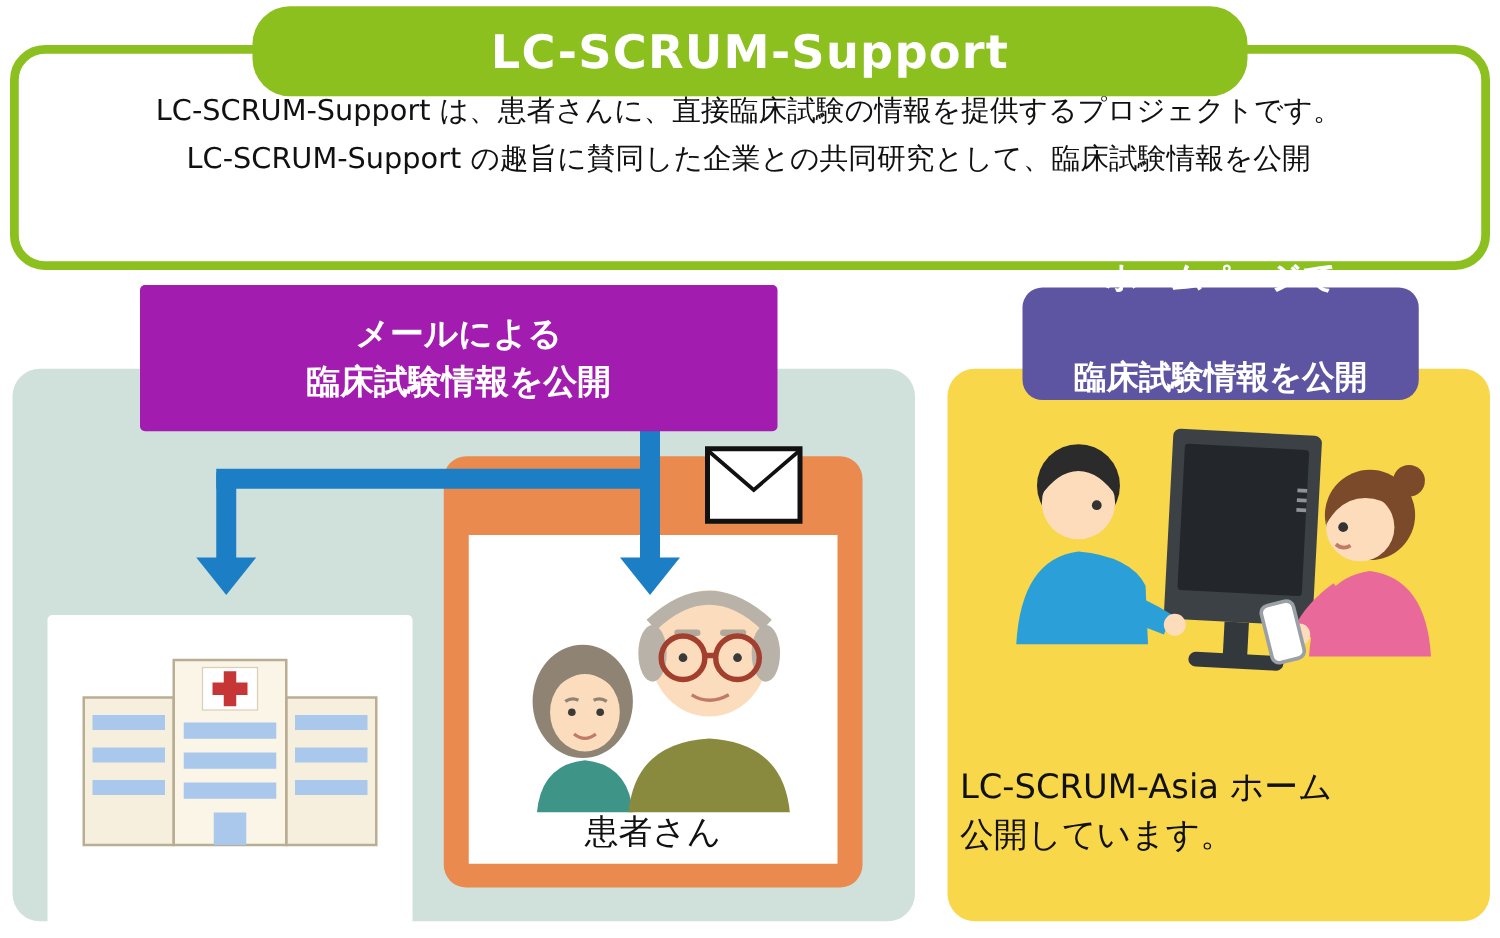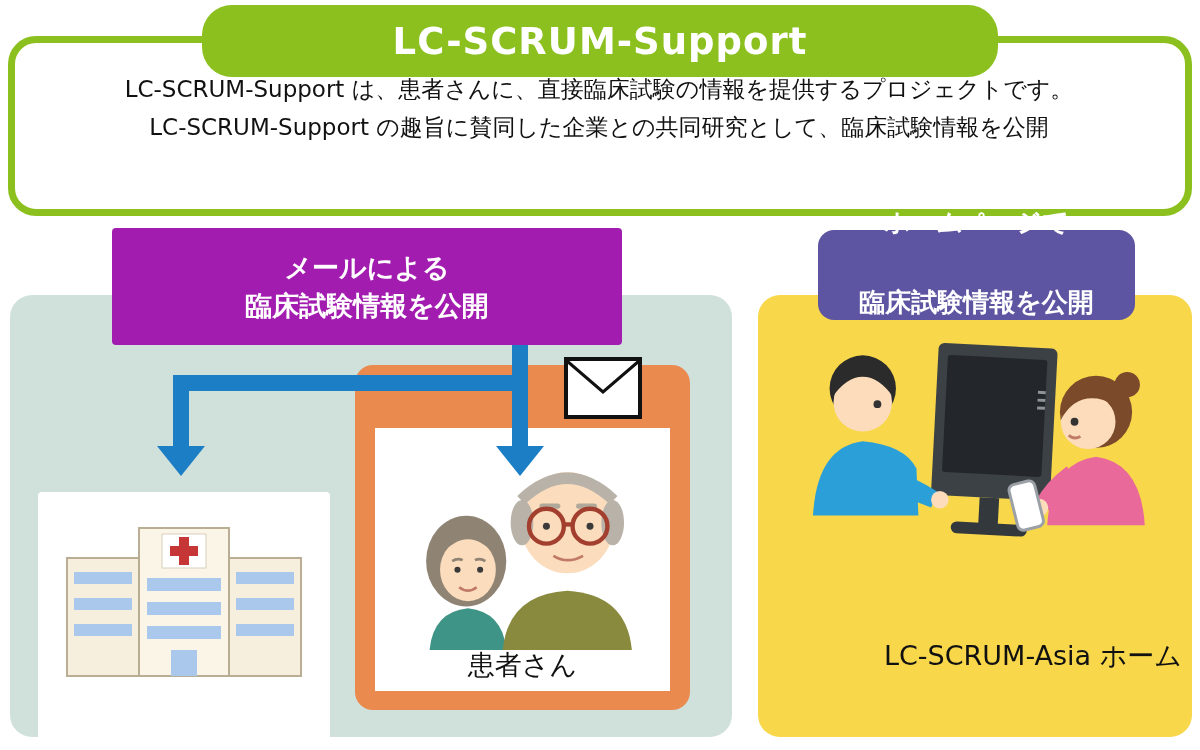--- a/index.html
+++ b/index.html
@@ -40,21 +40,21 @@
 
   
   .right-panel { position:absolute; left:758px; top:295px; width:434px; height:442px;
                  background:#f8d74a; border-radius:22px; z-index:1; }
   .web-label { position:absolute; left:818px; top:230px; width:317px; height:90px;
                background:#5e55a2; border-radius:16px; z-index:4;
                display:flex; flex-direction:column; align-items:center; justify-content:flex-end;
                color:#fff; font-size:26px; font-weight:bold; line-height:36px;gap:44px; }
   .web-illustration { position:absolute; left:770px; top:330px; z-index:2; }
   .web-caption { position:absolute; left:768px; top:610px; width:414px; z-index:3;
-                 text-align:right; font-size:27px; line-height:39px; color:#111; font-weight:500;margin-top:26px; }
+                 text-align:left; font-size:27px; line-height:39px; color:#111; font-weight:500; }
 </style>
 </head>
 <body>
 
 <div class="canvas">
 
   <div class="intro-box"></div>
   <div class="title-pill">
     <span>LC-SCRUM-Support</span>
   </div>
@@ -173,15 +173,16 @@
     <path d="M284,200 Q288,136 334,130 Q380,136 384,200 Z" fill="#e8699a"></path>
     <path d="M304,140 Q282,156 272,176 L288,186 Q300,168 318,156 Z" fill="#e8699a"></path>
     <circle cx="276" cy="182" r="9" fill="#fcdcba"></circle>
     <g transform="rotate(-14 262 180)">
       <rect x="249" y="156" width="27" height="48" rx="6" fill="#ffffff" stroke="#9aa0a6" stroke-width="3"></rect>
     </g>
   </svg>
 
   <div class="web-caption">
     <div>LC-SCRUM-Asia ホーム</div>
+    <div>公開しています。</div>
   </div>
 
 </div>
 
 </body></html>

